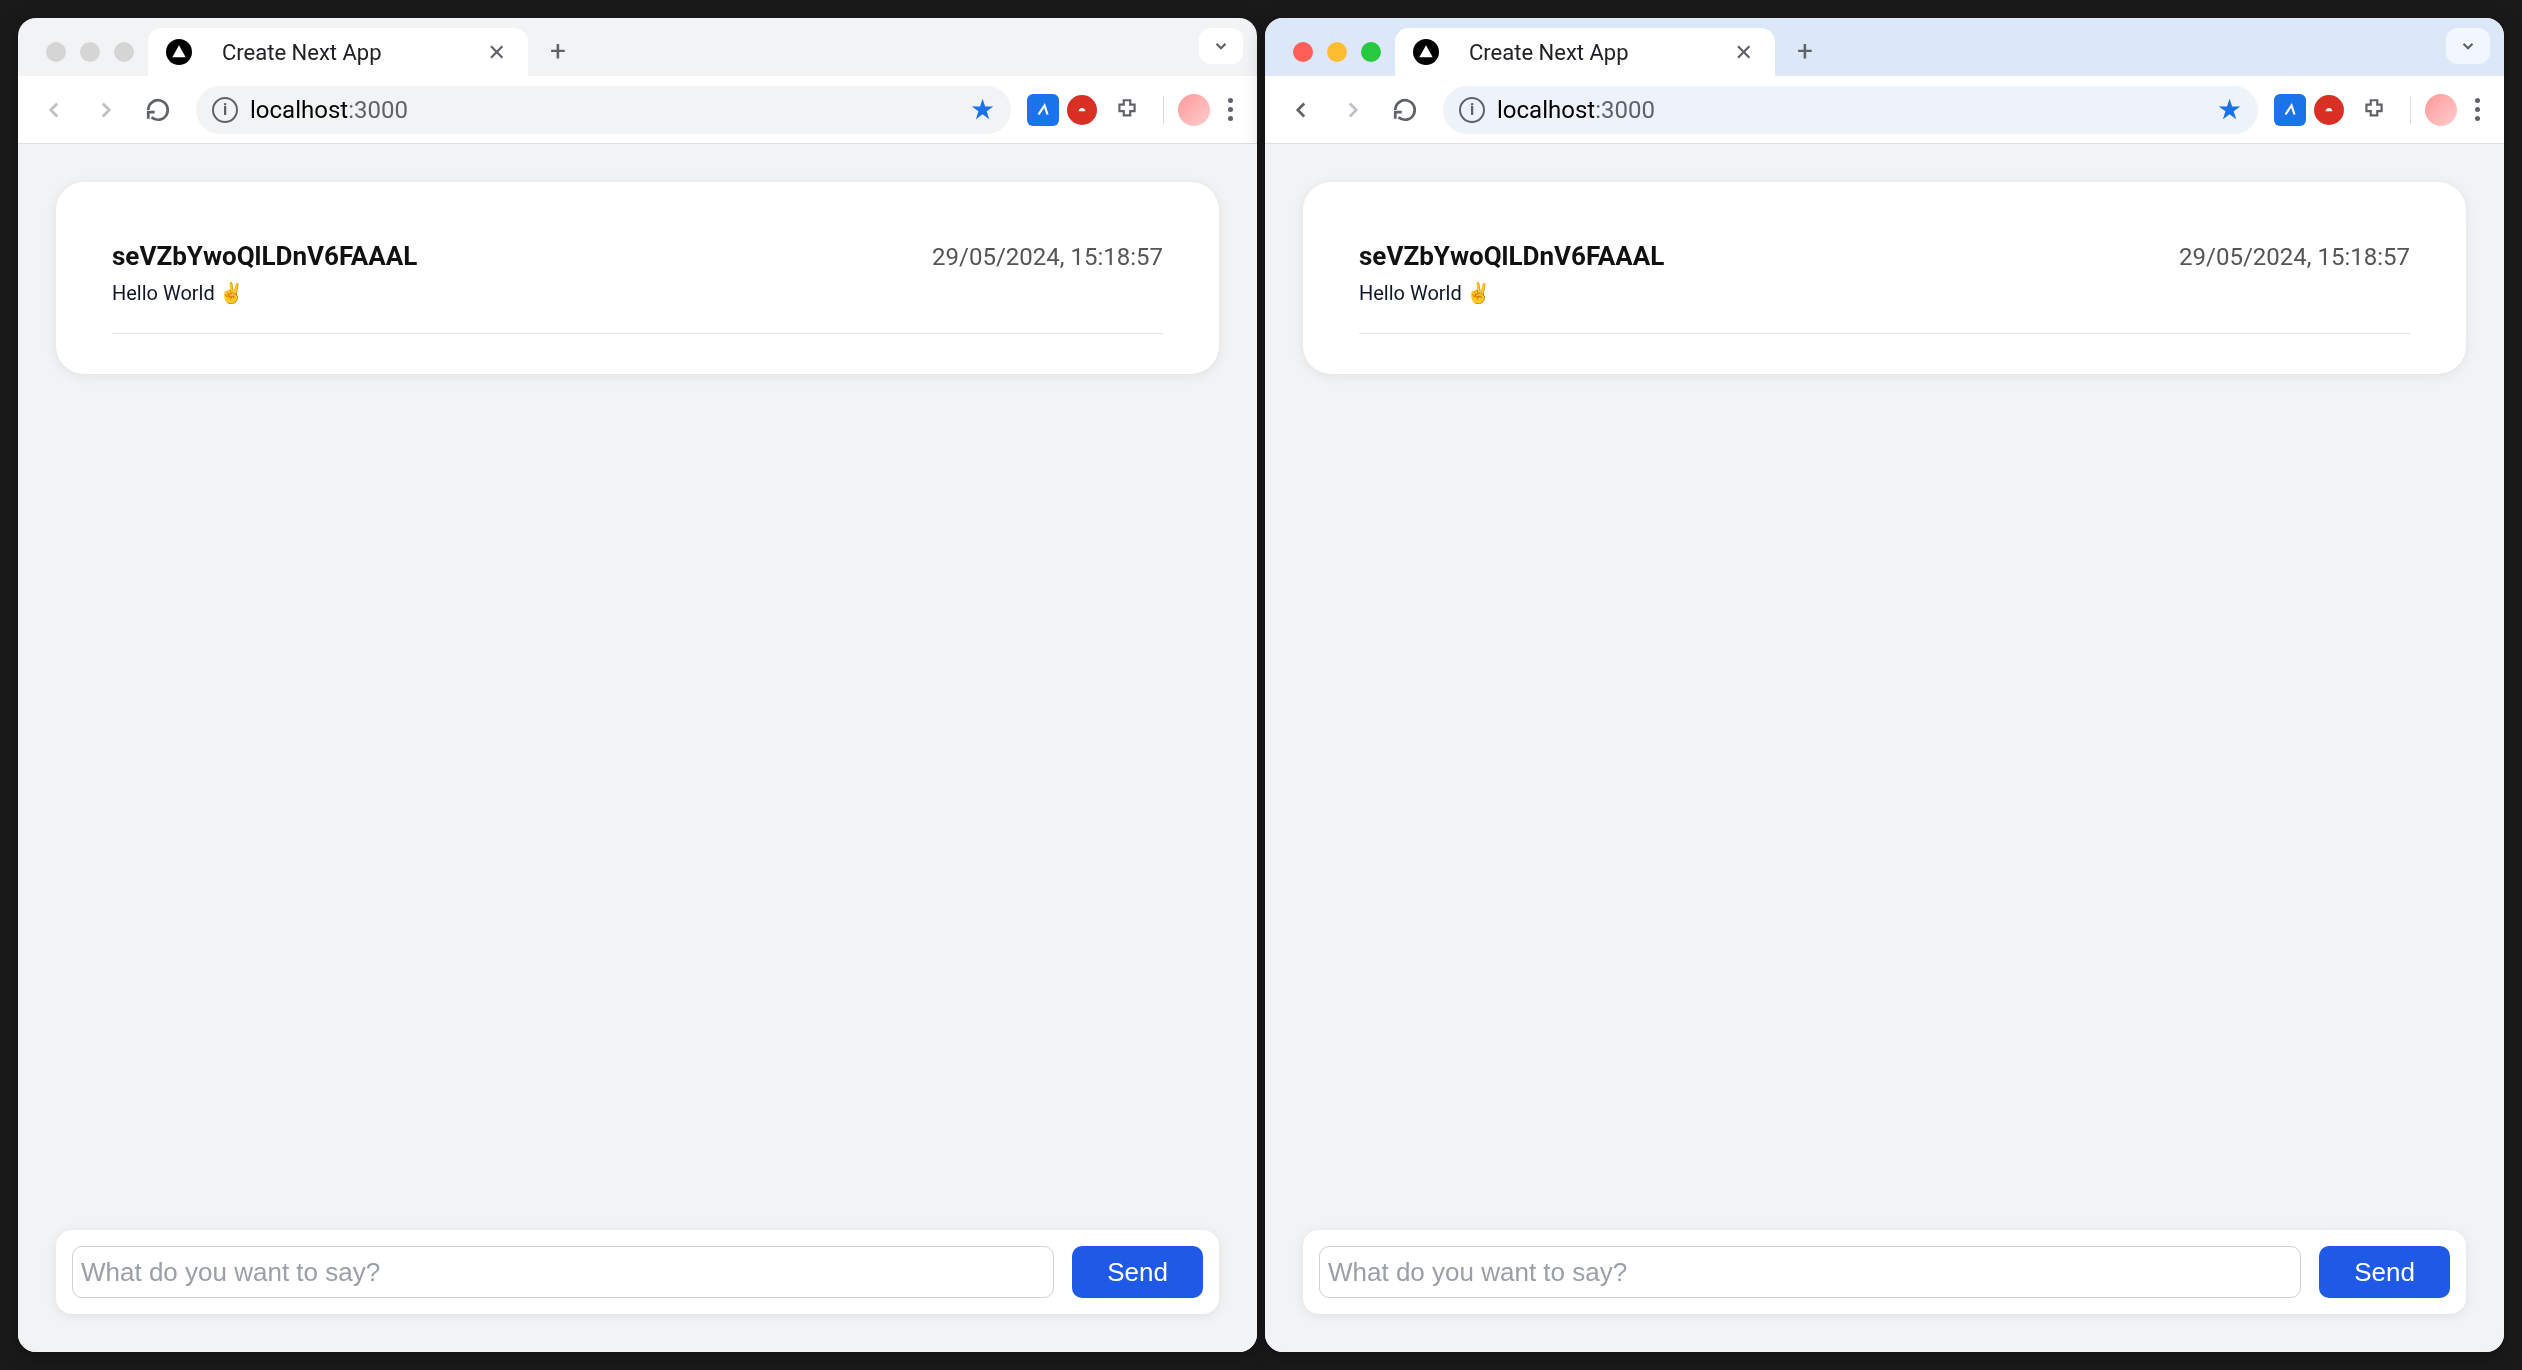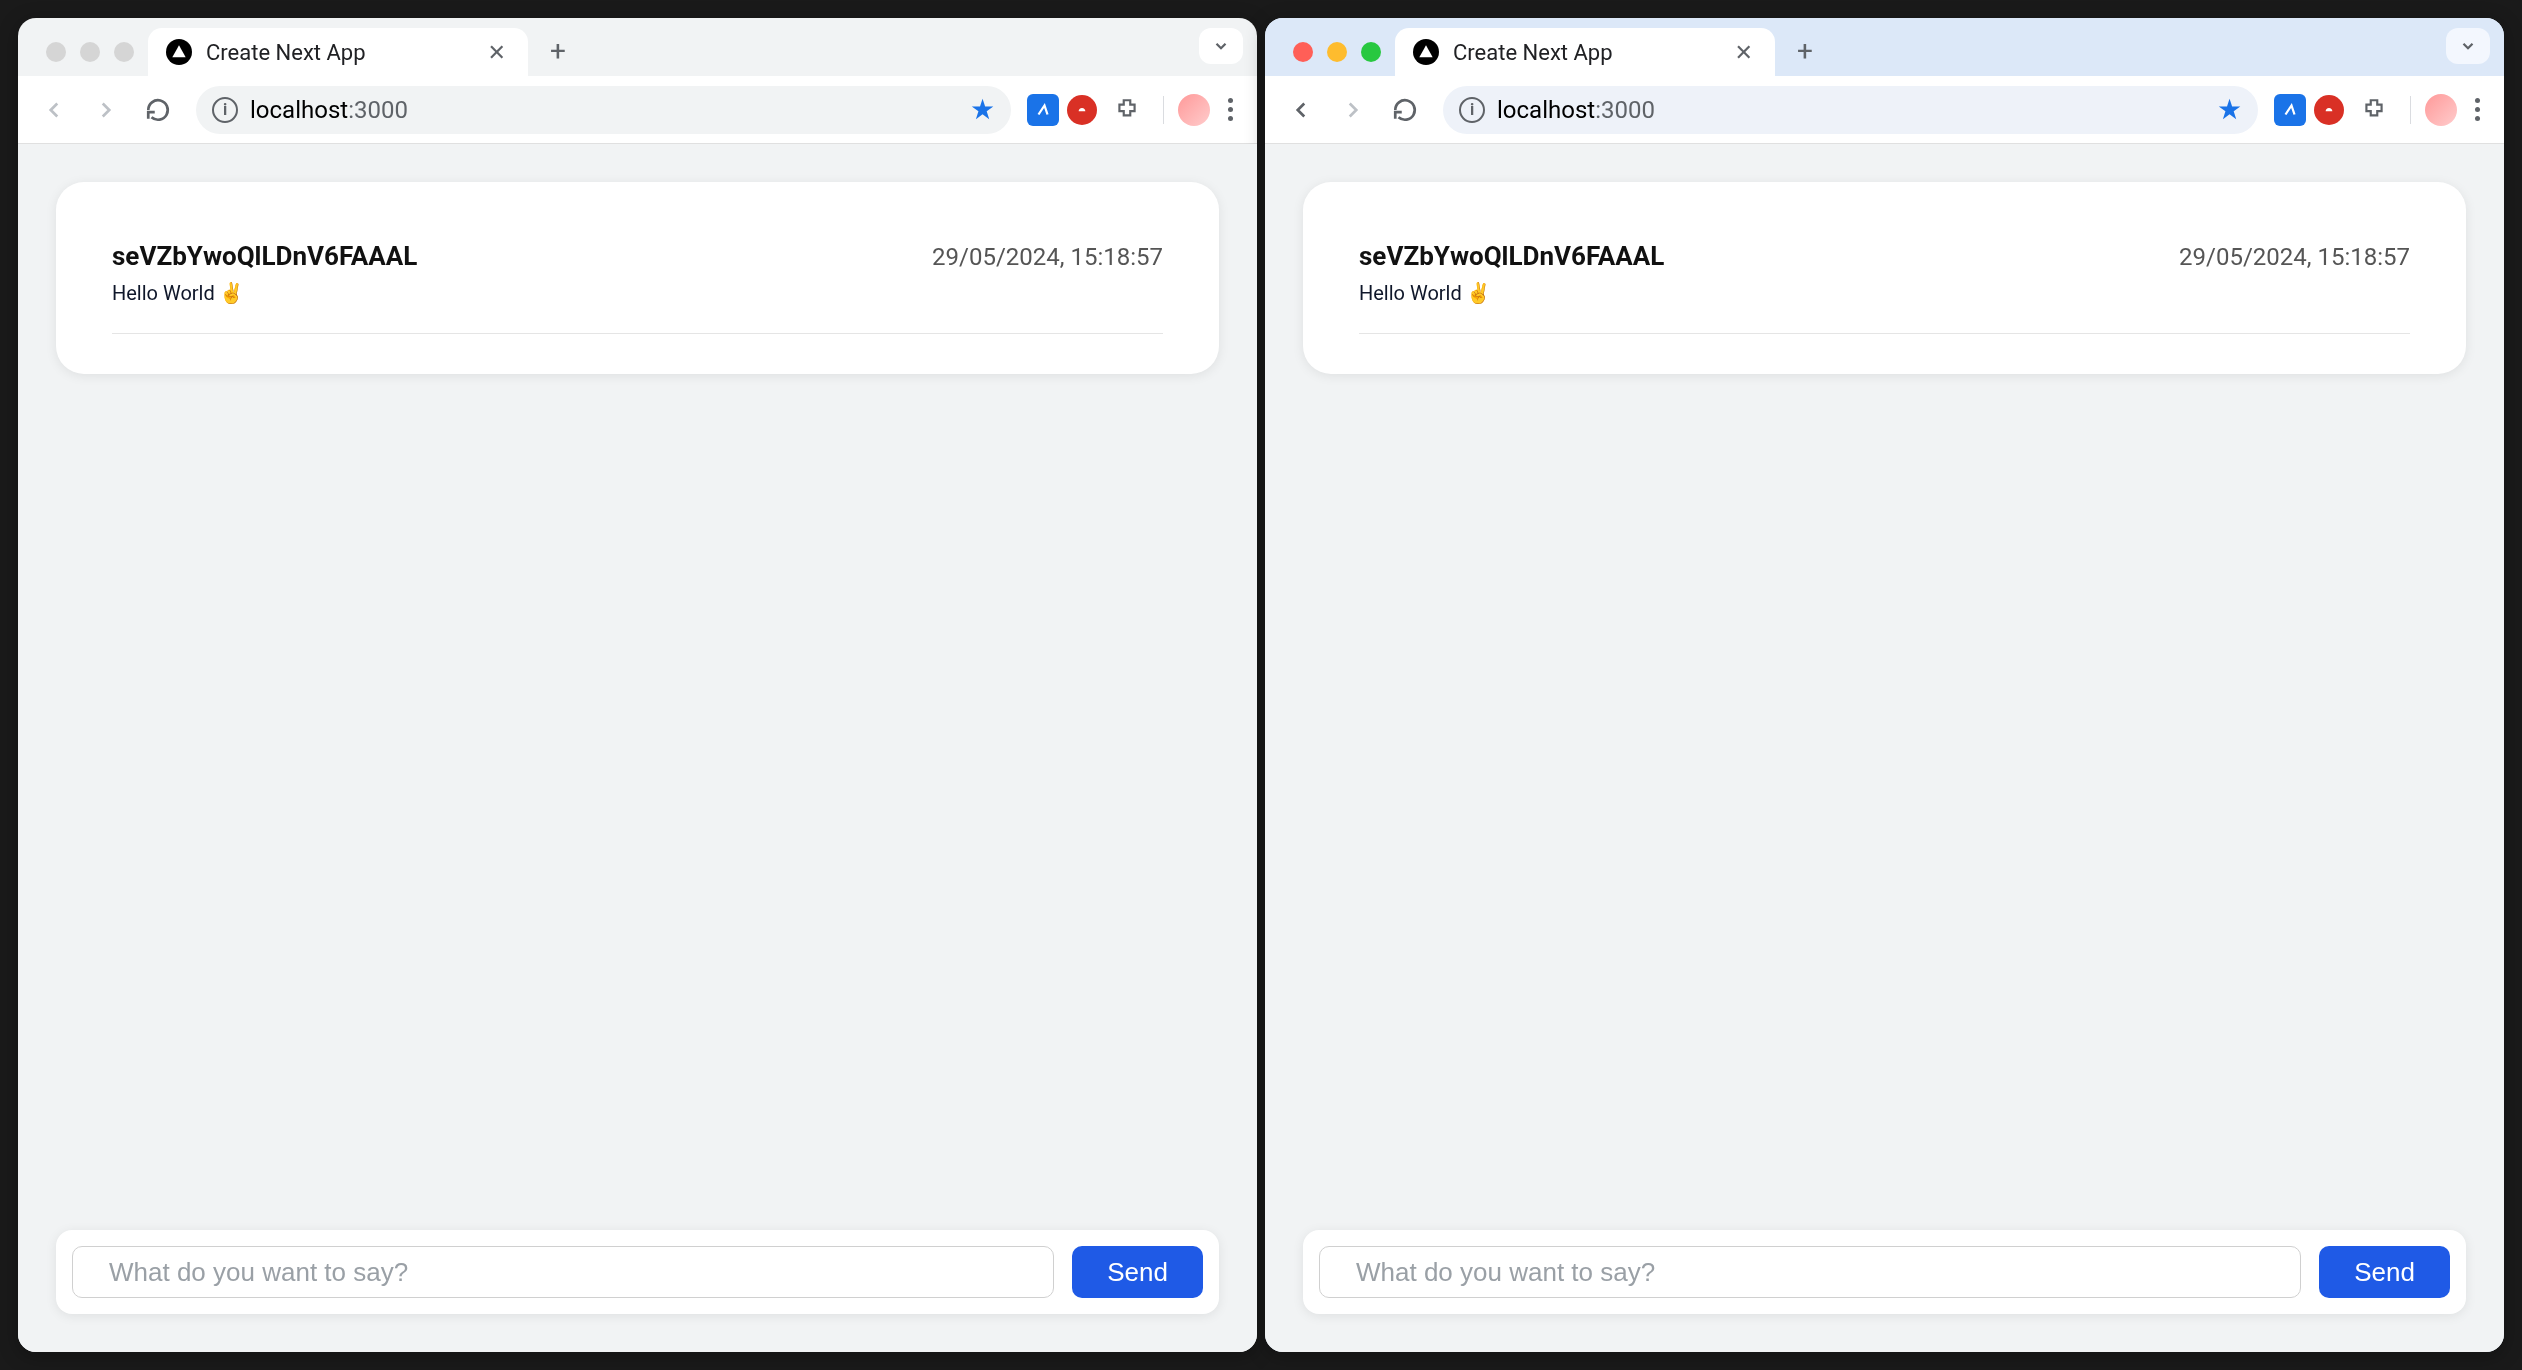--- a/index.html
+++ b/index.html
@@ -57,21 +57,21 @@
       color: #202124;
     }
     .right .tab { background: #fff; }
     .tab-favicon {
       width: 26px; height: 26px;
       border-radius: 50%;
       background: #000;
       display: flex; align-items: center; justify-content: center;
     }
     .tab-favicon svg { width: 16px; height: 16px; }
-    .tab-title { flex: 1; white-space: nowrap; overflow: hidden; text-overflow: ellipsis; }
+    .tab-title { flex: 1; white-space: nowrap; overflow: hidden; text-overflow: ellipsis; margin-left: 16px; }
     .tab-close { font-size: 22px; color: #5f6368; cursor: pointer; padding: 0 4px; }
     .new-tab {
       width: 40px; height: 40px;
       display: flex; align-items: center; justify-content: center;
       font-size: 28px; color: #5f6368;
       margin-left: 10px; margin-bottom: 6px;
       cursor: pointer;
     }
     .tab-dropdown {
       position: absolute; right: 14px; bottom: 12px;
@@ -193,21 +193,21 @@
       padding: 16px;
       display: flex;
       gap: 18px;
       box-shadow: 0 2px 12px rgba(0,0,0,0.08);
     }
     .composer-input {
       flex: 1;
       height: 52px;
       border: 1px solid #d0d0d0;
       border-radius: 10px;
-      padding: 0 36px;
+      padding: 0 8px;
       font-size: 26px;
       color: #333;
       outline: none;
     }
     .composer-input::placeholder { color: #9aa0a6; }
     .send-btn {
       background: #1f5ae6;
       color: #fff;
       border: none;
       border-radius: 10px;

